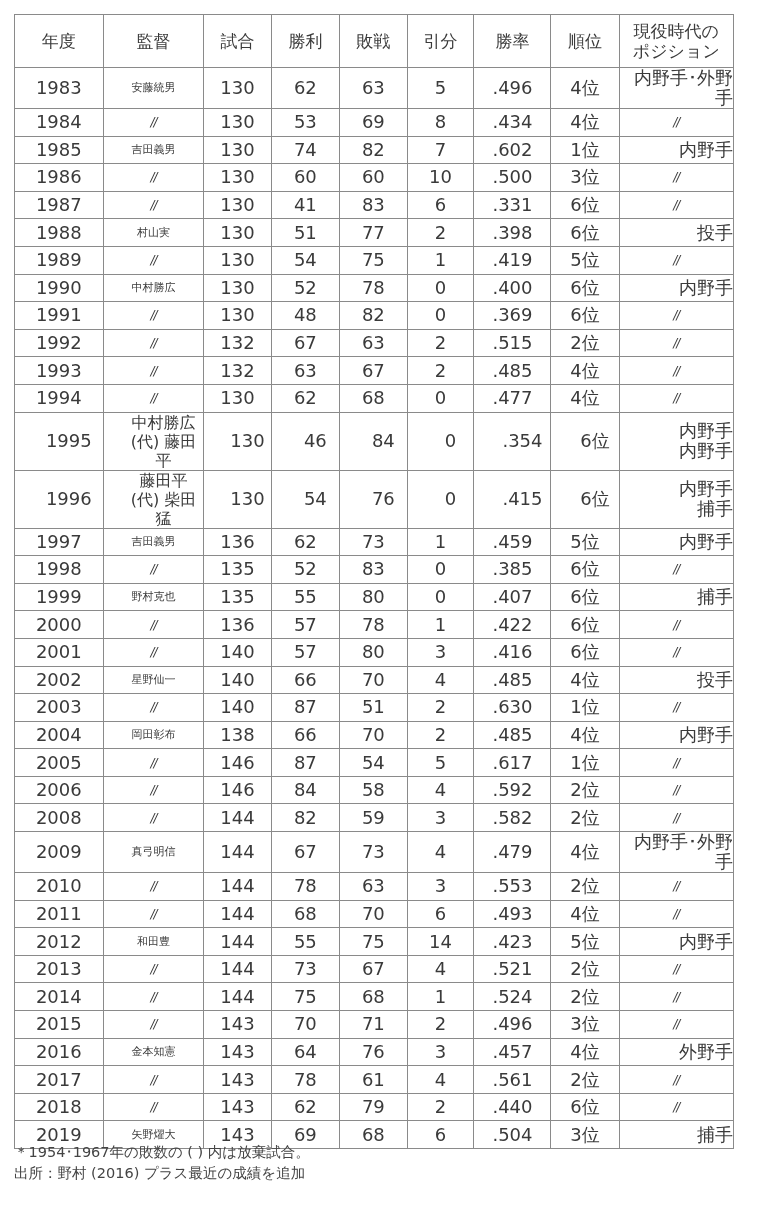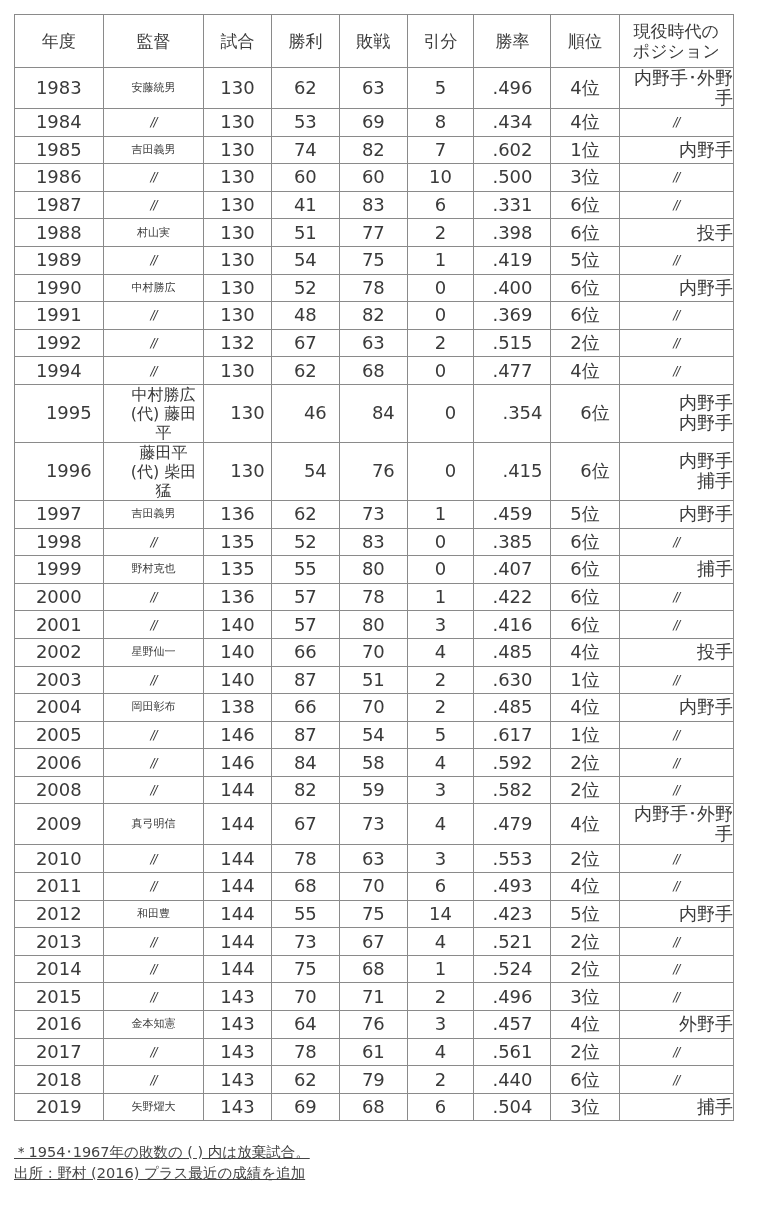--- a/index.html
+++ b/index.html
@@ -7,21 +7,21 @@
   table { position:absolute; left:14px; top:14px; border-collapse:collapse; width:720px; }
   th, td { border:1px solid #8a8a8a; text-align:center; padding:0; font-weight:normal; }
   th { height:52px; font-size:17px; line-height:20px;margin-top:38px; }
   td { height:26.6px; font-size:18px; line-height:20px; }
   td.tall { height:52px;padding-left:20px; }
   td.pos { font-size:18px;text-align:right; }
   td.ditto { font-size:12px; font-style:italic; letter-spacing:-1px; }
   td.name { font-size:11px; }
   td.name2 { font-size:16px; line-height:19px; }
   .c0{width:89px}.c1{width:103px}.c2{width:67px}.c3{width:69px}.c4{width:68px}.c5{width:68px}.c6{width:77px}.c7{width:69px}.c8{width:118px}
-  .notes { position:absolute; left:14px; top:1142px; font-size:14.5px; line-height:21px; color:#444;text-decoration:underline; }
+  .notes { position:absolute; left:14px; top:1142px; font-size:14.5px; line-height:21px; color:#444; }
   .notes div { white-space:nowrap; }
 </style>
 </head>
 <body>
 
 <table>
   <thead>
     <tr>
       <th class="c0">年度</th>
       <th class="c1">監督</th>
@@ -142,20 +142,31 @@
         <td class="ditto">//</td>
         <td>132</td>
         <td>67</td>
         <td>63</td>
         <td>2</td>
         <td>.515</td>
         <td>2位</td>
         <td class="ditto">//</td>
       </tr>
       <tr>
+        <td>1993</td>
+        <td class="ditto">//</td>
+        <td>132</td>
+        <td>63</td>
+        <td>67</td>
+        <td>2</td>
+        <td>.485</td>
+        <td>4位</td>
+        <td class="ditto">//</td>
+      </tr>
+      <tr>
         <td>1994</td>
         <td class="ditto">//</td>
         <td>130</td>
         <td>62</td>
         <td>68</td>
         <td>0</td>
         <td>.477</td>
         <td>4位</td>
         <td class="ditto">//</td>
       </tr>

